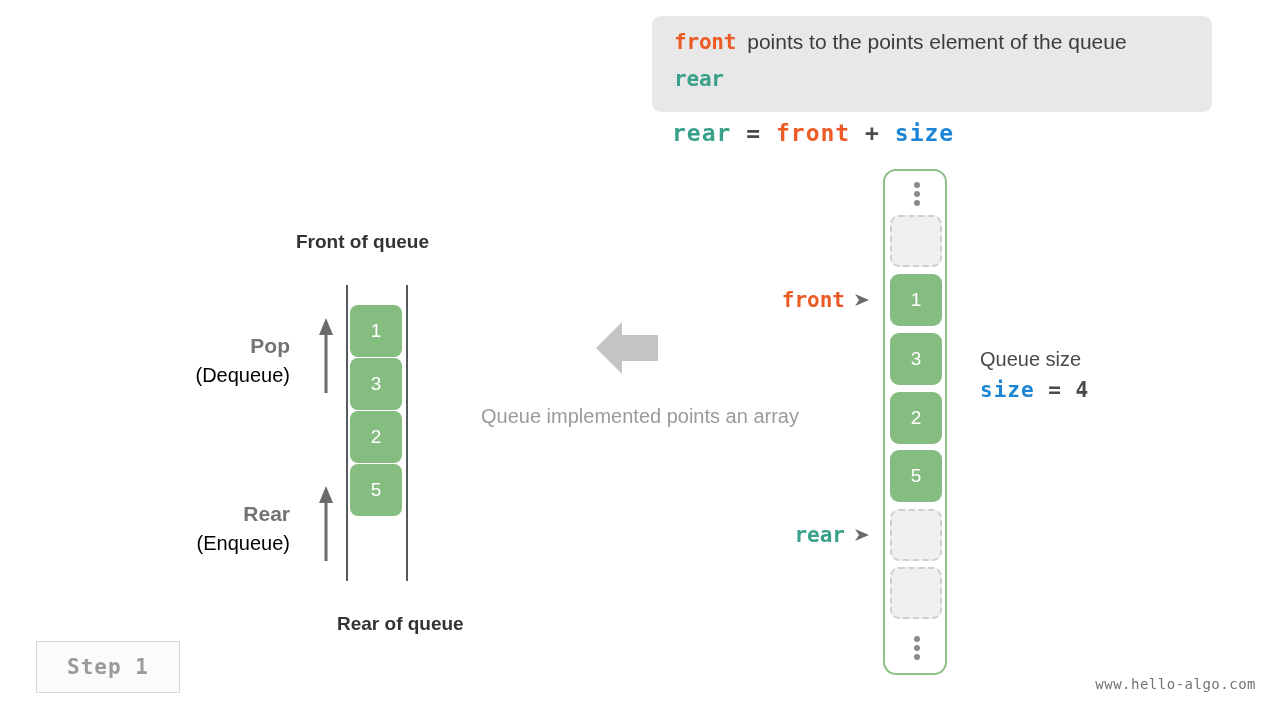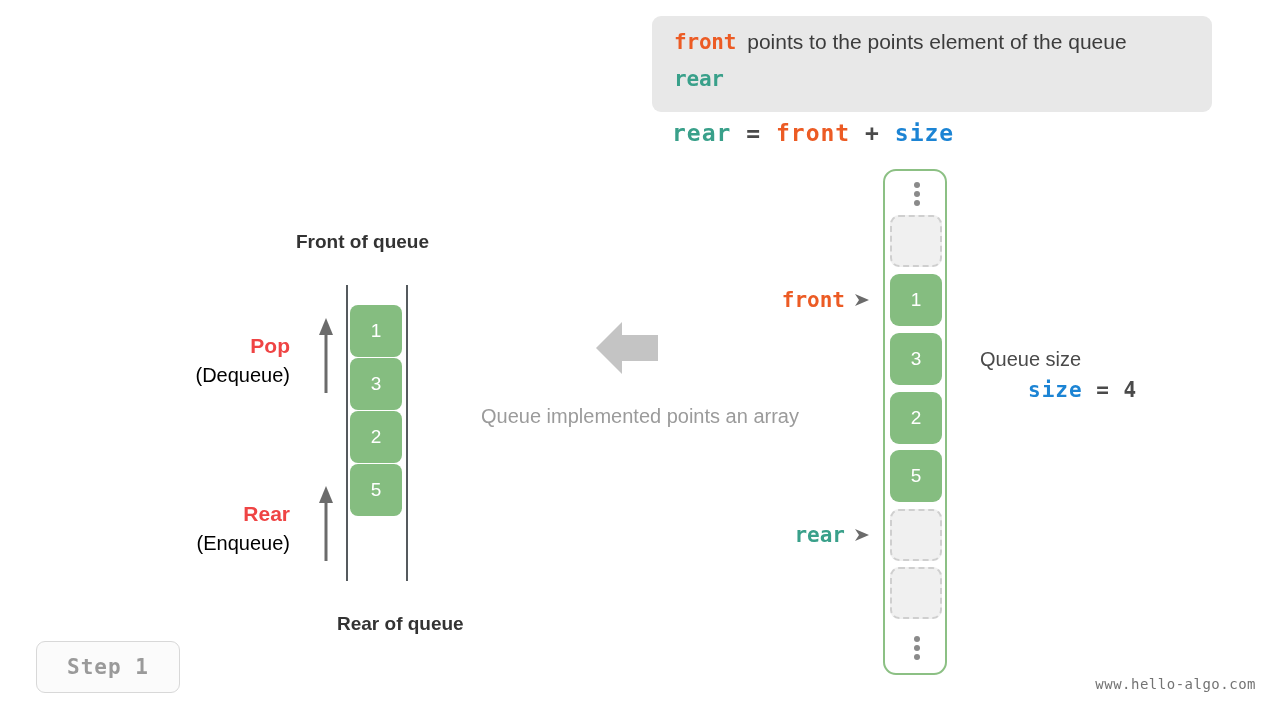--- a/index.html
+++ b/index.html
@@ -103,21 +103,21 @@
   }
   #qcell-0 { top: 305px; }
   #qcell-1 { top: 358px; }
   #qcell-2 { top: 411px; }
   #qcell-3 { top: 464px; }
 
   .op-group { white-space: nowrap; text-align: right; }
   .op-title {
     font-size: 21px;
     font-weight: bold;
-    color: #ef4444;
+    color: #737373;
     line-height: 28px;
   }
   .op-sub {
     font-size: 20px;
     color: #000000;
     line-height: 30px;
   }
   #pop-group  { left: 180px; top: 332px; width: 110px; }
   #push-group { left: 180px; top: 500px; width: 110px; }
 
@@ -211,32 +211,31 @@
     font-size: 20px;
     color: #4a4a4a;
     line-height: 30px;
   }
   #queue-size-expr {
     font-family: "DejaVu Sans Mono", monospace;
     font-weight: bold;
     font-size: 21px;
     line-height: 32px;
     letter-spacing: 1px;
-    margin-left: 48px;
   }
   #queue-size-expr .op { color: #4a4a4a; }
 
   
   #step-badge {
     left: 36px;
     top: 641px;
     width: 144px;
     height: 52px;
     border: 1px solid #d8d8d8;
-    border-radius: 9px;
+    border-radius: 1px;
     box-sizing: border-box;
     background: #fbfbfb;
     display: flex;
     align-items: center;
     justify-content: center;
     font-family: "DejaVu Sans Mono", monospace;
     font-weight: bold;
     font-size: 21px;
     color: #9a9a9a;
     letter-spacing: 1px;

